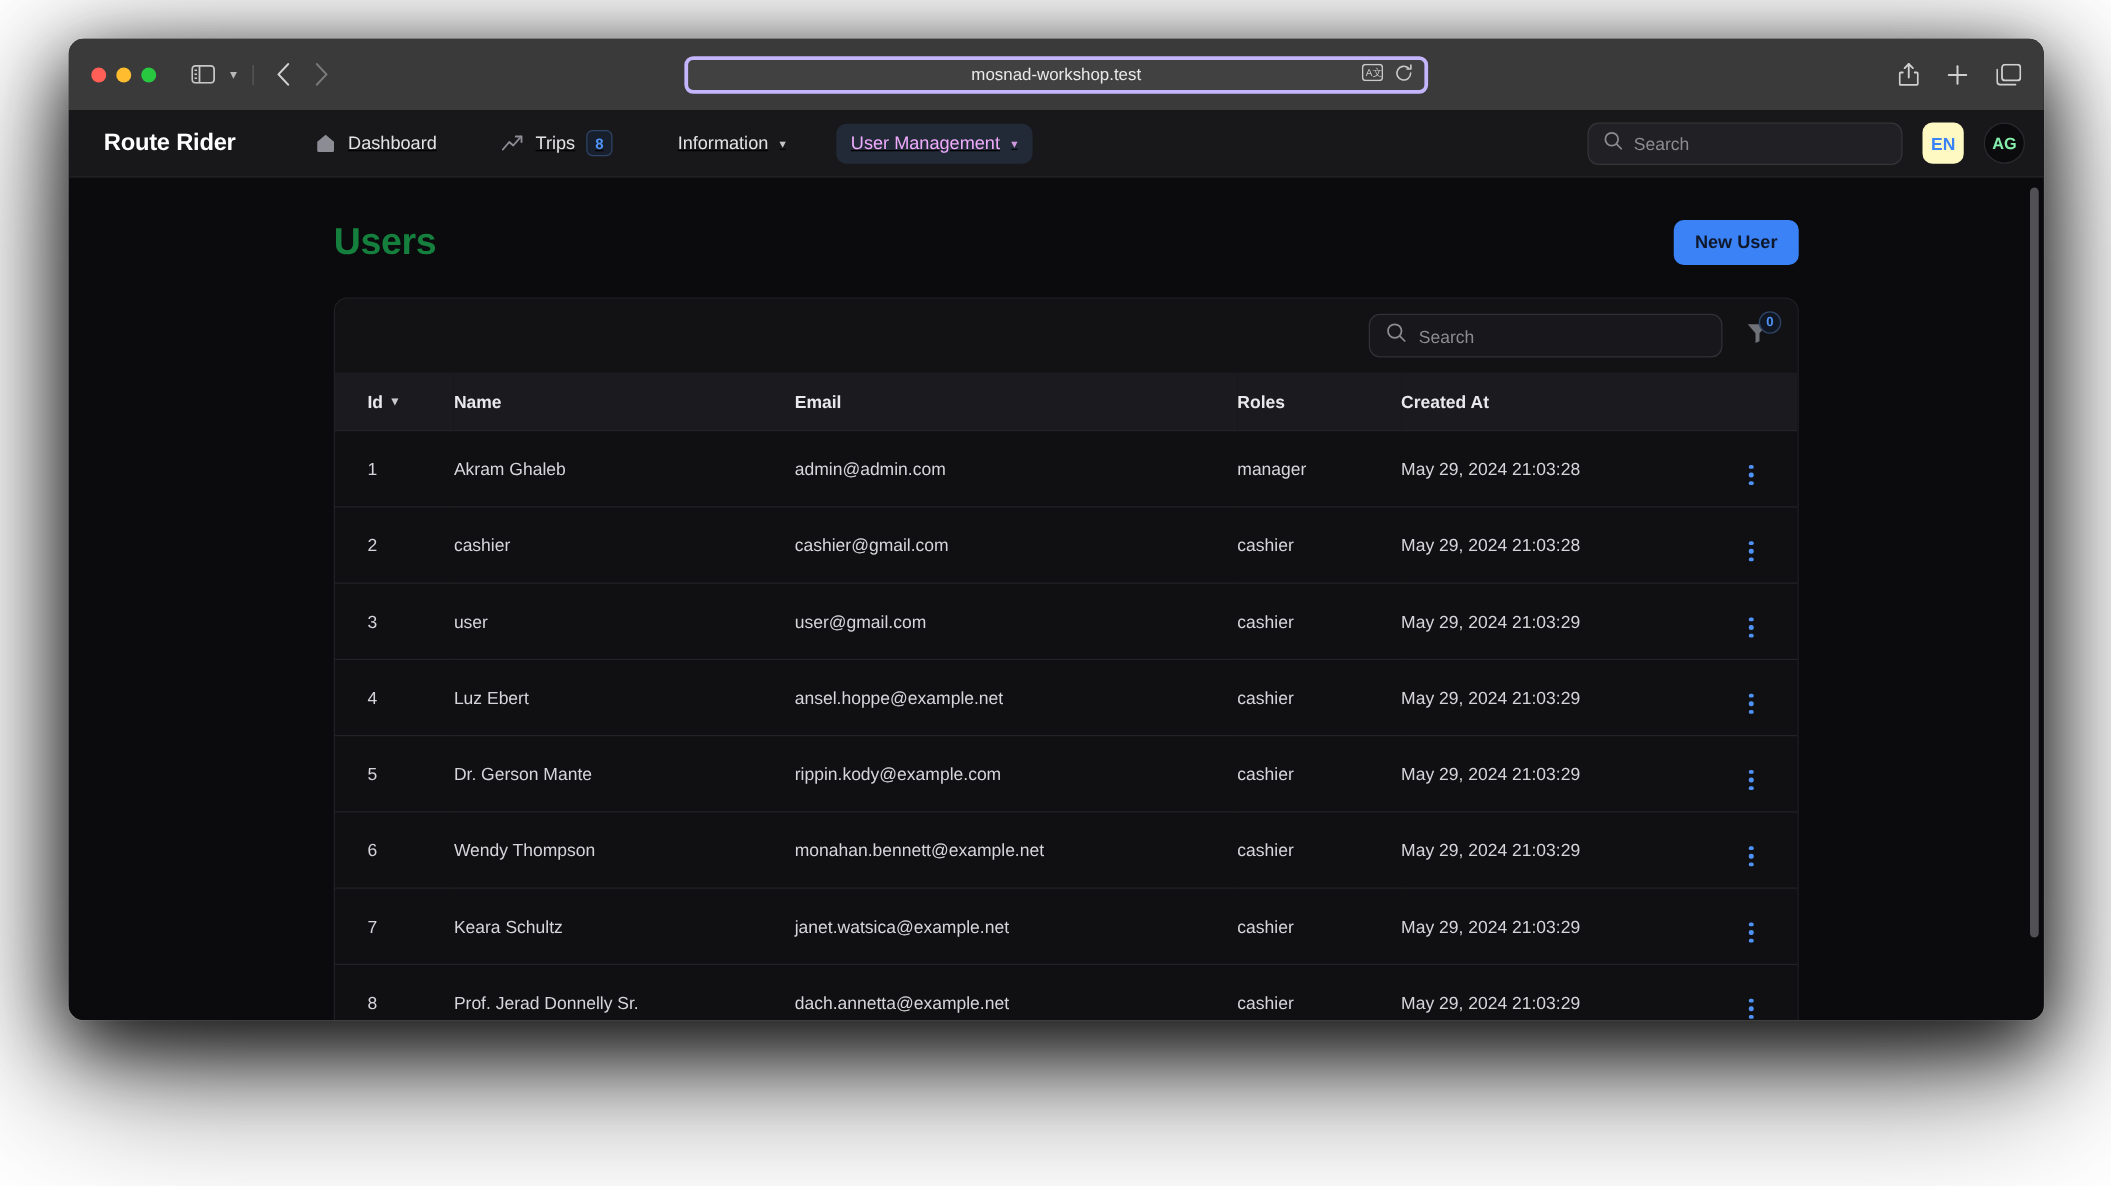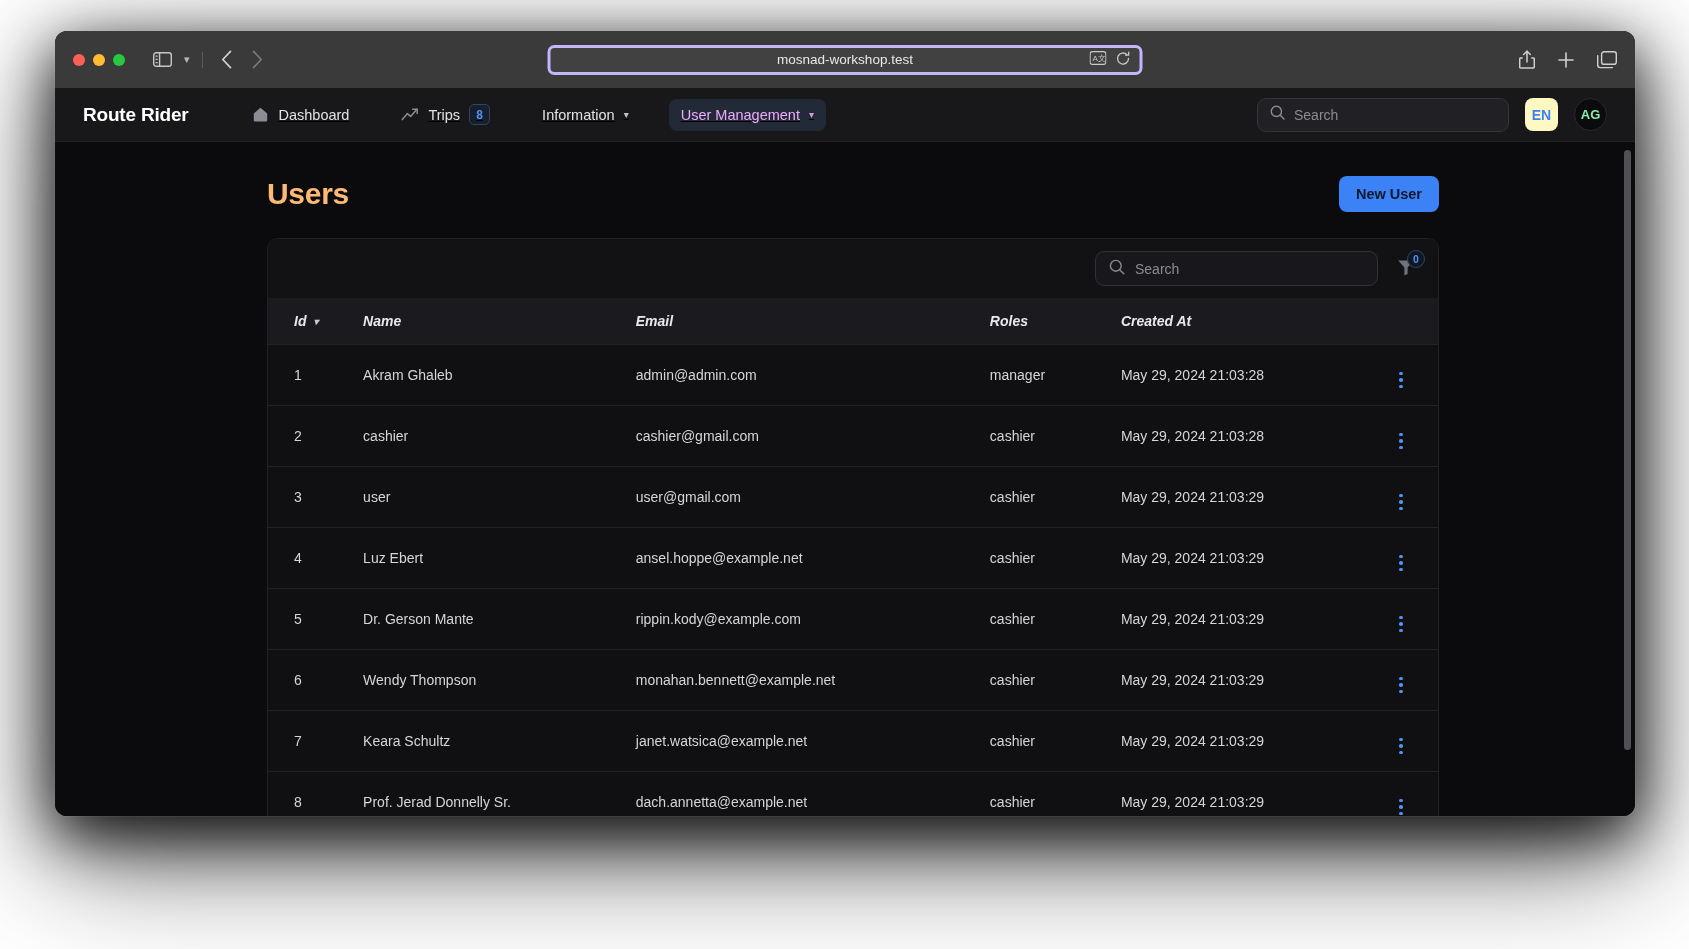--- a/index.html
+++ b/index.html
@@ -88,21 +88,21 @@
     overflow: hidden;
   }
 
   
   #app-nav {
     height: 54px;
     background: #18181b;
     border-bottom: 1px solid #232327;
     display: flex;
     align-items: center;
-    padding: 0 28px 0 28px;
+    padding: 0 15px 0 28px;
   }
   #brand {
     color: #ffffff;
     font-size: 19px;
     font-weight: 700;
     letter-spacing: -.2px;
     white-space: nowrap;
   }
   #nav-items {
     display: flex; align-items: center;
@@ -176,21 +176,21 @@
     padding: 34px 0 0 0;
     height: 674px;
     overflow: hidden;
   }
   #page-header {
     display: flex; align-items: center;
     padding: 0 196px 0 212px;
     margin-bottom: 26px;
   }
   #page-title {
-    color: #fdba74;
+    color: #15803d;
     font-size: 30px;
     font-weight: 700;
     letter-spacing: -.3px;
   }
   #new-user-button {
     margin-left: auto;
     background: #3b82f6;
     color: #0f172a;
     font-size: 14.5px;
     font-weight: 600;
@@ -243,21 +243,20 @@
 
   table { width: 100%; border-collapse: collapse; }
   thead tr { background: #1b1b1f; }
   th {
     text-align: left;
     color: #e9e9ec;
     font-size: 14px;
     font-weight: 600;
     padding: 15px 0;
     white-space: nowrap;
-    font-style: italic;
   }
   th .th-inner { display: flex; align-items: center; gap: 7px; }
   tbody tr { border-top: 1px solid #222227; background: #101013; }
   td {
     color: #d6d6da;
     font-size: 14px;
     padding: 17px 0;
     white-space: nowrap;
   }
   .col-id     { width: 90px;  padding-left: 26px; }

